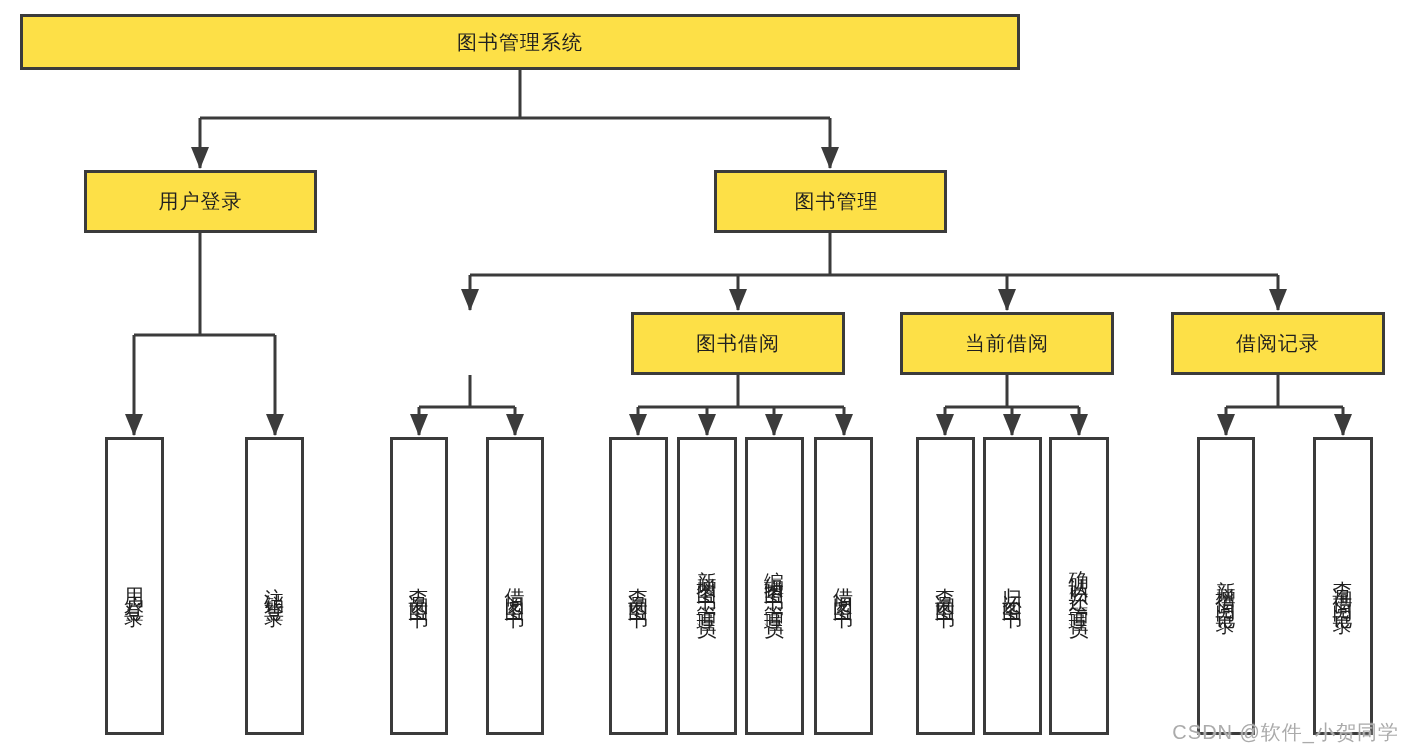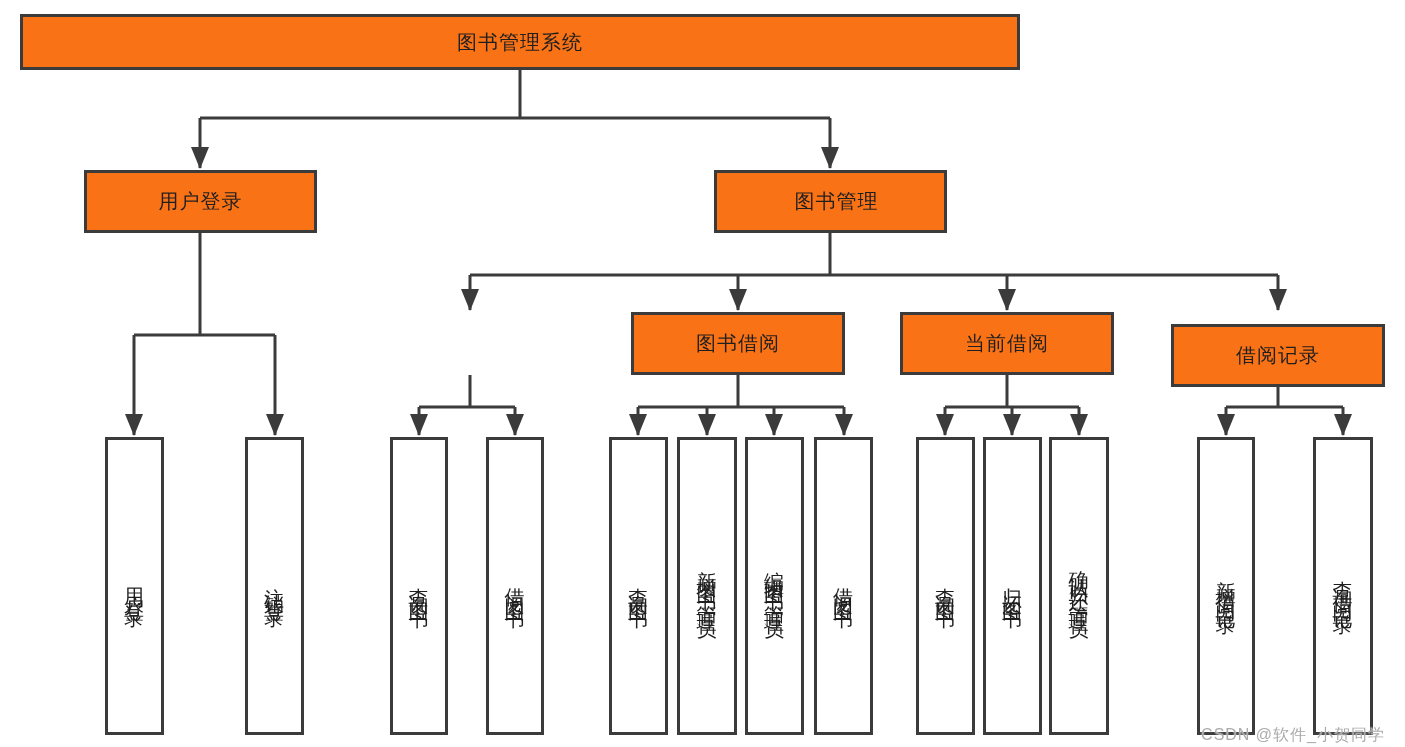--- a/index.html
+++ b/index.html
@@ -7,21 +7,21 @@
     position:relative;
     width:1405px;height:747px;
     background:#ffffff;
     font-family:"Liberation Sans","DejaVu Sans",sans-serif;
     overflow:hidden;
   }
   .connectors{position:absolute;left:0;top:0;width:1405px;height:747px;}
   .hbox{
     position:absolute;
     border:3px solid #3b3b3b;
-    background:#f97316;
+    background:#fde047;
     display:flex;align-items:center;justify-content:center;
     font-size:20px;color:#1f1f1f;letter-spacing:1px;
     box-sizing:border-box;
     z-index:2;
   }
   .vbox{
     position:absolute;
     top:437px;height:298px;
     border:3px solid #3b3b3b;
     background:#ffffff;
@@ -32,22 +32,22 @@
   .vbox span{
     writing-mode:vertical-rl;
     text-orientation:mixed;
     font-size:20px;color:#1f1f1f;
     letter-spacing:7px;
     line-height:1;
     white-space:nowrap;
   }
   .watermark{
     position:absolute;
-    right:20px;bottom:1px;
-    font-size:16px;
+    right:6px;bottom:1px;
+    font-size:20px;
     color:#ababab;
     text-shadow:0 0 2px #ffffff;
     letter-spacing:1px;
     z-index:3;
   }
 </style>
 </head>
 <body>
 
 <div class="canvas">
@@ -90,21 +90,21 @@
     </g>
   </svg>
 
   <div class="hbox" style="left:20px;top:14px;width:1000px;height:56px;">图书管理系统</div>
 
   <div class="hbox" style="left:84px;top:170px;width:233px;height:63px;">用户登录</div>
   <div class="hbox" style="left:714px;top:170px;width:233px;height:63px;padding-left:12px;">图书管理</div>
 
   <div class="hbox" style="left:900px;top:312px;width:214px;height:63px;">当前借阅</div>
   <div class="hbox" style="left:631px;top:312px;width:214px;height:63px;">图书借阅</div>
-  <div class="hbox" style="left:1171px;top:312px;width:214px;height:63px;margin-top:12px;">借阅记录</div>
+  <div class="hbox" style="left:1171px;top:312px;width:214px;height:63px;">借阅记录</div>
 
   <div class="vbox" style="left:105px;width:59px;">
     <span>用户登录</span>
   </div>
   <div class="vbox" style="left:245px;width:59px;">
     <span>注销登录</span>
   </div>
 
   <div class="vbox" style="left:390px;width:58px;">
     <span>查询图书</span>

